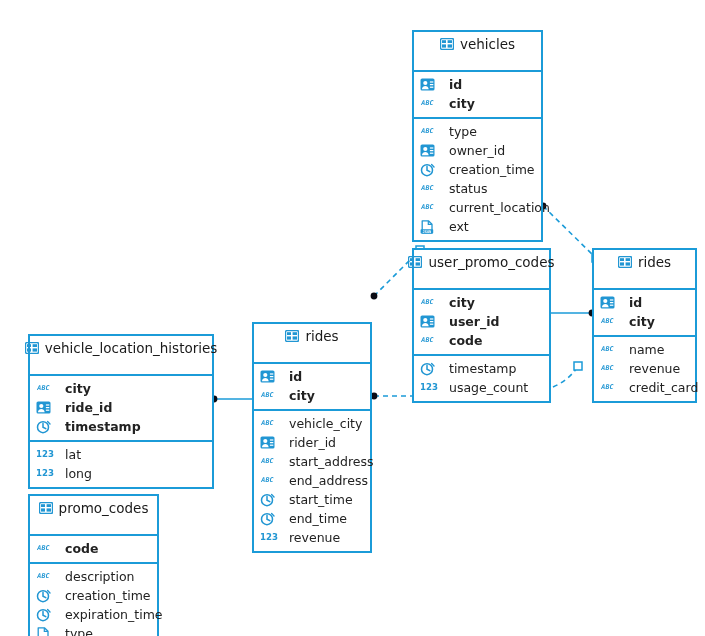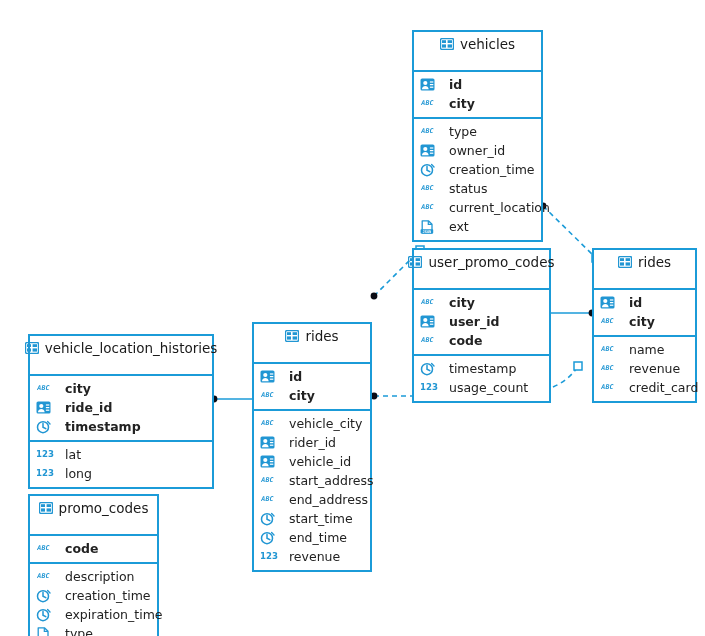--- a/index.html
+++ b/index.html
@@ -317,33 +317,20 @@
               <circle cx="5.3" cy="5" r="2.1" fill="#ffffff"></circle>
               <path d="M1.9 11.2c0.3-2.1 1.8-3.1 3.4-3.1s3.1 1 3.4 3.1z" fill="#ffffff"></path>
               <rect x="9.9" y="3.4" width="3.4" height="1.2" fill="#ffffff"></rect>
               <rect x="9.9" y="6" width="3.4" height="1.2" fill="#ffffff"></rect>
               <rect x="9.9" y="8.6" width="3.4" height="1.2" fill="#ffffff"></rect>
             </svg>
           </span>
           <span class="col-name">rider_id</span>
         </div>
         <div class="col-row">
-          <span class="ic">
-            <svg width="15" height="13" viewBox="0 0 15 13">
-              <rect x="0.5" y="0.5" width="14" height="12" rx="1.6" fill="#2196d3"></rect>
-              <circle cx="5.3" cy="5" r="2.1" fill="#ffffff"></circle>
-              <path d="M1.9 11.2c0.3-2.1 1.8-3.1 3.4-3.1s3.1 1 3.4 3.1z" fill="#ffffff"></path>
-              <rect x="9.9" y="3.4" width="3.4" height="1.2" fill="#ffffff"></rect>
-              <rect x="9.9" y="6" width="3.4" height="1.2" fill="#ffffff"></rect>
-              <rect x="9.9" y="8.6" width="3.4" height="1.2" fill="#ffffff"></rect>
-            </svg>
-          </span>
-          <span class="col-name">vehicle_id</span>
-        </div>
-        <div class="col-row">
           <span class="txt-ic">ABC</span>
           <span class="col-name">start_address</span>
         </div>
         <div class="col-row">
           <span class="txt-ic">ABC</span>
           <span class="col-name">end_address</span>
         </div>
         <div class="col-row">
           <span class="ic">
             <svg width="15" height="14" viewBox="0 0 15 14">

